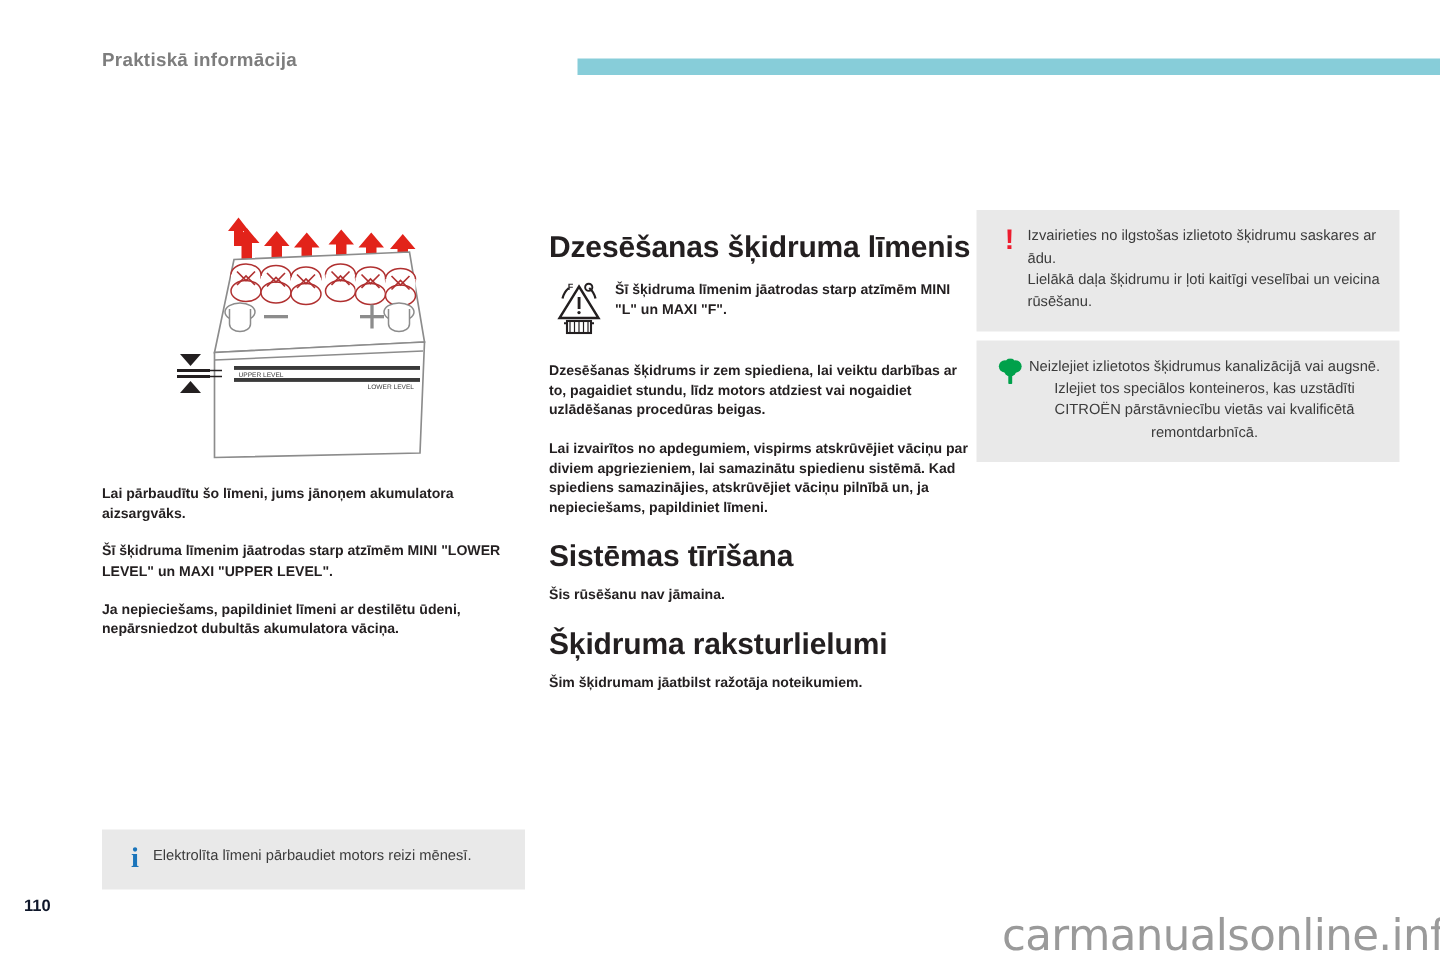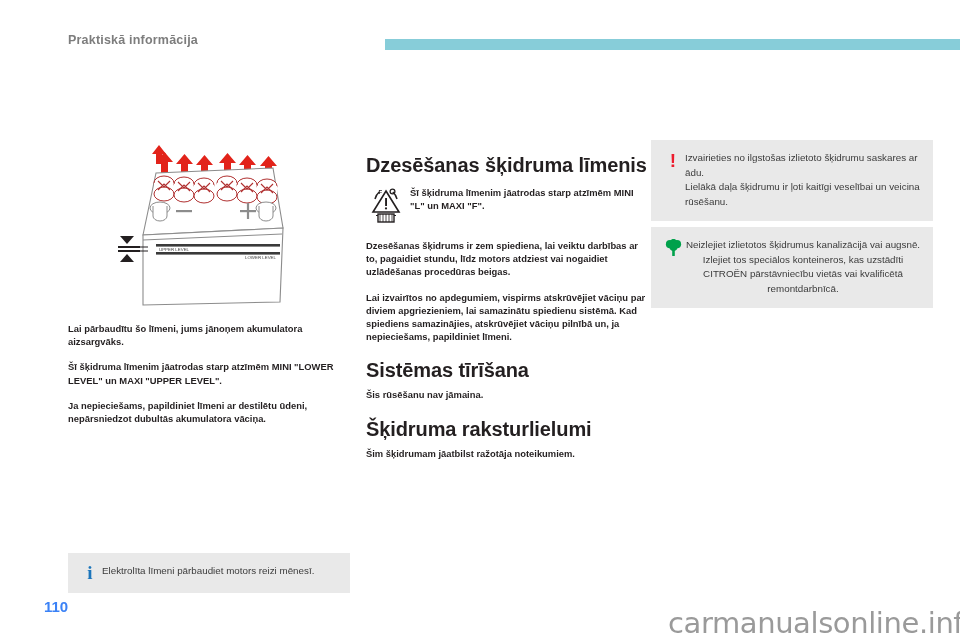--- a/index.html
+++ b/index.html
@@ -89,22 +89,22 @@
     display:flex;align-items:flex-start;margin:6px 0 10px 0;
   }
   .coolant-ico{flex:0 0 44px;width:44px;padding-top:2px;}
   .coolant-txt{
     font-size:9.4px;line-height:13.2px;font-weight:bold;color:#231f20;
     padding-top:3px;
   }
 
   
   .page-num{
-    position:absolute;left:44px;top:598px;
-    font-size:15px;font-weight:bold;color:#3b82f6;
+    position:absolute;left:16px;top:598px;
+    font-size:11px;font-weight:bold;color:#0f172a;
   }
   .watermark{
     position:absolute;left:668px;top:606px;
     font-size:29px;color:#9a9a9a;letter-spacing:-.4px;
     font-family:"DejaVu Sans", sans-serif;
   }
 </style>
 </head>
 <body>
 

